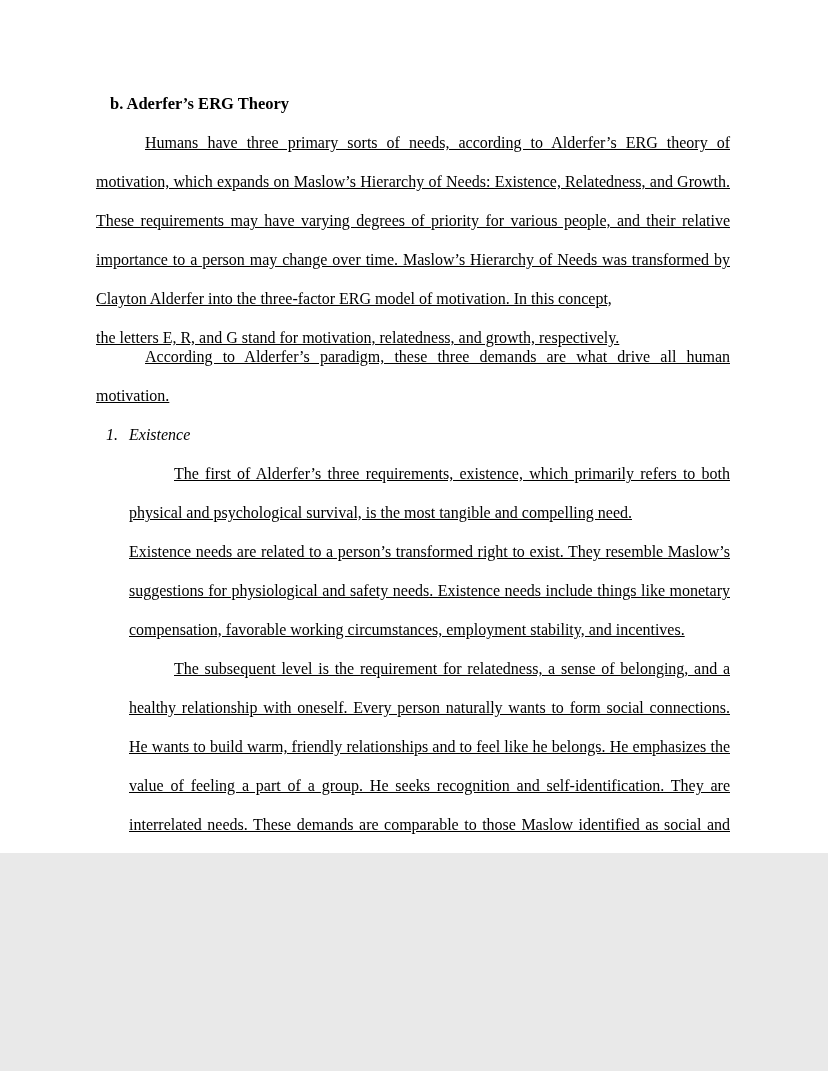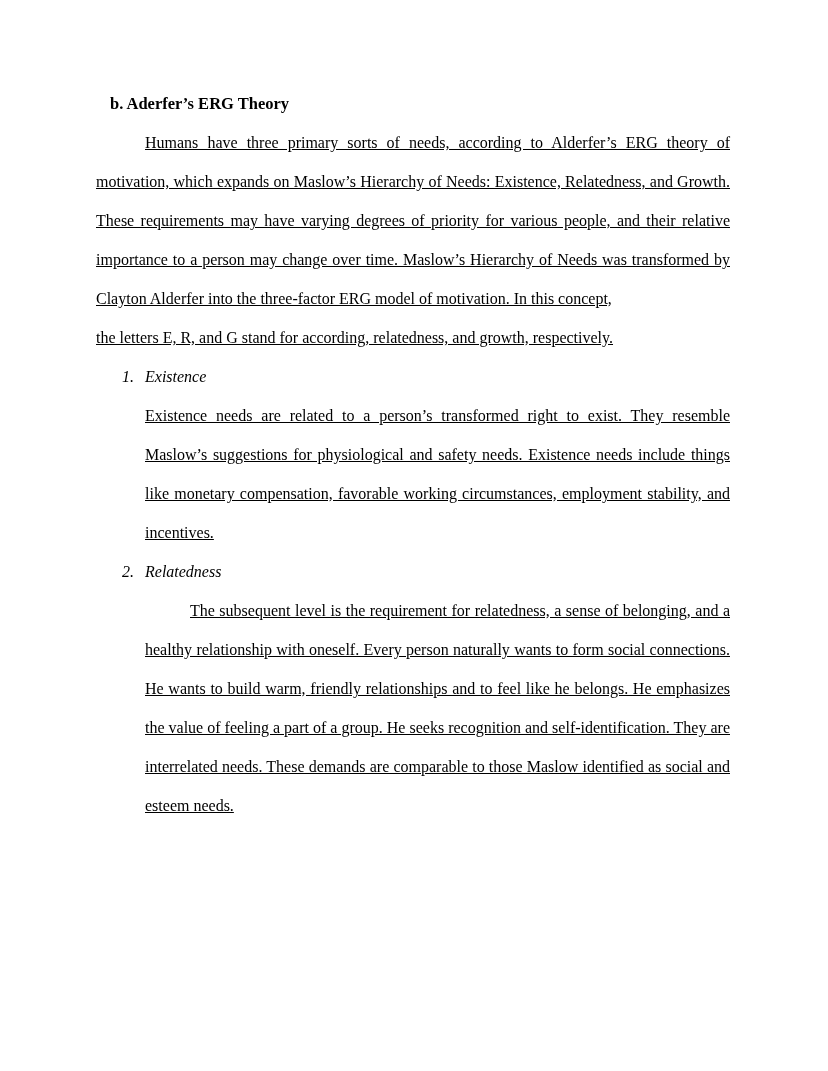--- a/index.html
+++ b/index.html
@@ -4,41 +4,41 @@
 <style>
   * { margin: 0; padding: 0; box-sizing: border-box; }
   html, body { background: #e9e9e9; }
   body {
     display: flex;
     justify-content: center;
     font-family: "Liberation Serif", serif;
   }
   .page {
     width: 828px;
-    height: 1071px;
+    height: 853px;
     background: #ffffff;
     color: #000000;
     font-size: 16px;
     line-height: 39px;
     padding: 84px 98px 0 96px;
     overflow: hidden;
   }
   .heading {
     font-weight: bold;
     font-size: 16.5px;
     margin-left: 14px;
   }
   p.body-para {
     text-align: justify;
     text-justify: inter-word;
     text-decoration: underline;
   }
   p.indent-first { text-indent: 49px; }
   p.pull-up { margin-top: -20px; }
-  .list-item { margin-left: 26px; }
+  .list-item { margin-left: 10px; }
   .list-head {
     font-style: italic;
     line-height: 39px;
   }
   .list-head .num {
     display: inline-block;
     width: 23px;
   }
   .list-body { margin-left: 23px; }
   .list-body p.body-para { text-indent: 0; }
@@ -46,34 +46,33 @@
 </style>
 </head>
 <body>
 
 <div class="page">
 
   <div class="heading">b. Aderfer’s ERG Theory</div>
 
   <p class="body-para indent-first">Humans have three primary sorts of needs, according to Alderfer’s ERG theory of motivation, which expands on Maslow’s Hierarchy of Needs: Existence, Relatedness, and Growth. These requirements may have varying degrees of priority for various people, and their relative importance to a person may change over time. Maslow’s Hierarchy of Needs was transformed by Clayton Alderfer into the three-factor ERG model of motivation. In this concept,</p>
 
-  <p class="body-para">the letters E, R, and G stand for according, relatedness, and growth, respectively.</p>
+  <p class="body-para">the letters E, R, and G stand for motivation, relatedness, and growth, respectively.</p>
 
+  <p class="body-para indent-first pull-up">According to Alderfer’s paradigm, these three demands are what drive all human motivation.</p>
 
   <div class="list-item">
     <div class="list-head">
       <span class="num">1.</span><span>Existence</span>
     </div>
     <div class="list-body">
+      <p class="body-para indent-big">The first of Alderfer’s three requirements, existence, which primarily refers to both physical and psychological survival, is the most tangible and compelling need.</p>
       <p class="body-para">Existence needs are related to a person’s transformed right to exist. They resemble Maslow’s suggestions for physiological and safety needs. Existence needs include things like monetary compensation, favorable working circumstances, employment stability, and incentives.</p>
     </div>
   </div>
 
   <div class="list-item">
-    <div class="list-head">
-      <span class="num">2.</span><span>Relatedness</span>
-    </div>
     <div class="list-body">
       <p class="body-para indent-big">The subsequent level is the requirement for relatedness, a sense of belonging, and a healthy relationship with oneself. Every person naturally wants to form social connections. He wants to build warm, friendly relationships and to feel like he belongs. He emphasizes the value of feeling a part of a group. He seeks recognition and self-identification. They are interrelated needs. These demands are comparable to those Maslow identified as social and esteem needs.</p>
     </div>
   </div>
 
 </div>
 
 </body></html>

